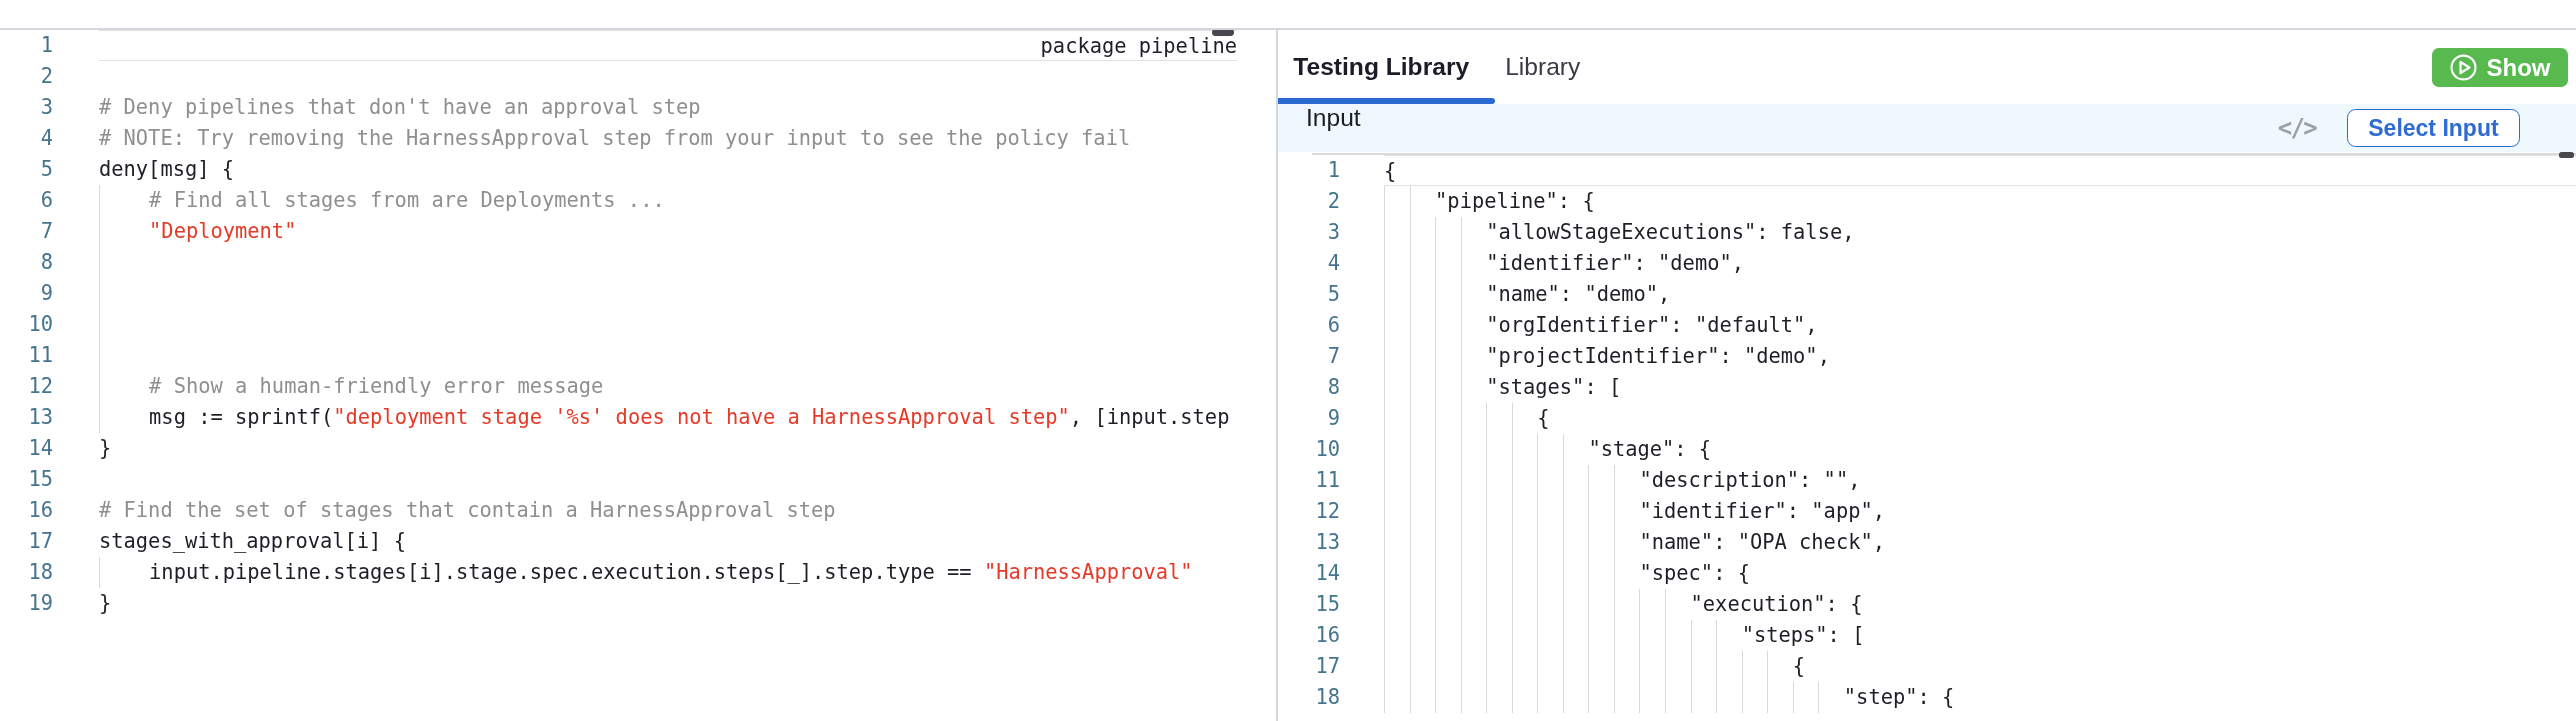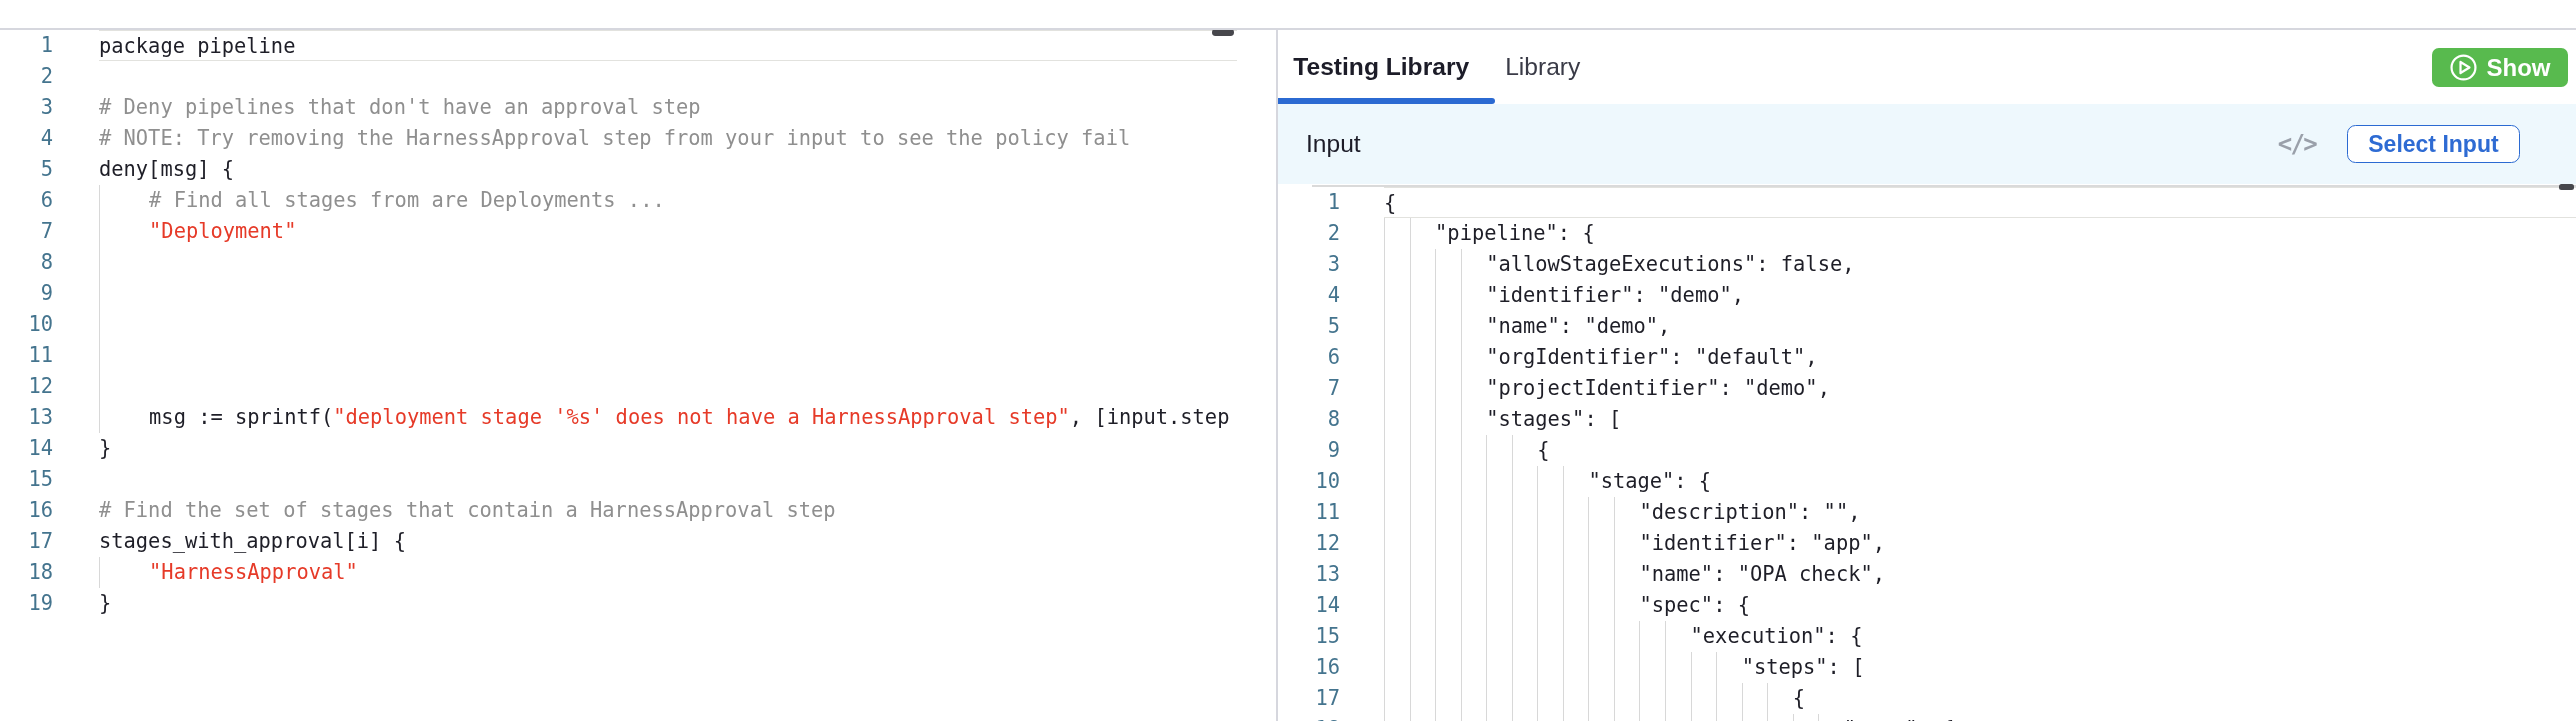--- a/index.html
+++ b/index.html
@@ -13,38 +13,38 @@
   .policy-editor{position:absolute;left:0;top:30px;width:1276px;height:692px;overflow:hidden;background:#fff;}
   .row{display:flex;height:31px;font-family:"DejaVu Sans Mono",monospace;font-size:20.4px;line-height:31px;}
   .gutter{flex:none;width:53px;text-align:right;color:#44748e;}
   .codeline{display:flex;flex:1 1 auto;min-width:0;margin-left:46px;overflow:hidden;box-sizing:border-box;}
   .tok{white-space:pre;flex:none;}
   .guide{flex:none;border-left:0.8px solid #d8d8d8;height:100%;}
   .c-code{color:#1e1e27;}
   .c-comment{color:#8f8f8f;}
   .c-string{color:#e63a28;}
   .row.active .codeline{border-top:0.8px solid #e2e2de;border-bottom:0.8px solid #e2e2de;}
-  .policy-editor .row.active .codeline{margin-right:39px;}
+  .policy-editor .row.active .codeline{margin-right:39px;justify-content:flex-end;}
   .h-thumb{position:absolute;left:1212px;top:-0.8px;width:22px;height:6.8px;background:#47474c;border-radius:3.4px;}
 
   
   .divider{position:absolute;left:1276px;top:28px;width:1.7px;height:694px;background:#d6d7de;}
 
   
   .right-panel{position:absolute;left:1278px;top:30px;right:0;bottom:0;display:flex;flex-direction:column;background:#fff;}
 
   .tabbar{position:relative;flex:none;height:74px;display:flex;align-items:center;padding-left:15.3px;gap:36px;background:#fff;}
   .tab{font-size:24.6px;color:#3a3b47;cursor:pointer;}
   .tab.active{font-weight:bold;color:#1c1c28;}
   .tab-underline{position:absolute;left:0;bottom:0;width:217px;height:6px;background:#2b6ad2;border-radius:0 3.4px 3.4px 0;}
   .test-btn{position:absolute;right:8.5px;top:18px;height:39px;display:flex;align-items:center;gap:8.5px;
             background:#58ba4e;color:#fff;border:none;border-radius:6.8px;padding:0 17px;
             font-family:"Liberation Sans",sans-serif;font-size:24px;font-weight:bold;cursor:pointer;}
 
-  .input-bar{position:relative;flex:none;height:80px;background:#eef8fd;display:flex;align-items:center;}
+  .input-bar{position:relative;flex:none;height:48px;background:#eef8fd;display:flex;align-items:flex-start;}
   .input-title{margin-left:28px;font-size:24.6px;color:#1c1c28;}
   .code-icon{position:absolute;right:260px;top:50%;transform:translateY(-50%);font-family:"DejaVu Sans Mono",monospace;
              font-size:24px;font-weight:bold;color:#9aa0aa;letter-spacing:-1.7px;cursor:pointer;}
   .select-input-btn{position:absolute;right:56px;top:50%;transform:translateY(-50%);height:38px;padding:0 20.4px;
             background:#ffffff;border:1.7px solid #2b6ad2;border-radius:8.5px;color:#2e6bd3;
             font-family:"Liberation Sans",sans-serif;font-size:23px;font-weight:bold;cursor:pointer;}
 
   .json-editor{position:relative;flex:1 1 auto;overflow:hidden;background:#fff;}
   .json-editor .h-track{position:absolute;top:0.8px;left:34px;right:0;height:2.5px;background:#dadada;}
   .json-editor .v-thumb{position:absolute;top:0;right:1.7px;width:15.3px;height:6px;background:#47474c;border-radius:2.5px;}
@@ -124,20 +124,21 @@
         <div class="row">
           <div class="gutter">11</div>
           <div class="codeline">
             <span class="guide" style="width: 4ch;"></span>
           </div>
         </div>
         <div class="row">
           <div class="gutter">12</div>
           <div class="codeline">
             <span class="guide" style="width: 4ch;"></span>
+            <span class="tok c-comment"># Show a human-friendly error message</span>
           </div>
         </div>
         <div class="row">
           <div class="gutter">13</div>
           <div class="codeline">
             <span class="guide" style="width: 4ch;"></span>
             <span class="tok c-code">msg := sprintf(</span>
             <span class="tok c-string">"deployment stage '%s' does not have a HarnessApproval step"</span>
             <span class="tok c-code">, [input.step</span>
           </div>
@@ -161,20 +162,21 @@
         <div class="row">
           <div class="gutter">17</div>
           <div class="codeline">
             <span class="tok c-code">stages_with_approval[i] {</span>
           </div>
         </div>
         <div class="row">
           <div class="gutter">18</div>
           <div class="codeline">
             <span class="guide" style="width: 4ch;"></span>
+            <span class="tok c-code">input.pipeline.stages[i].stage.spec.execution.steps[_].step.type == </span>
             <span class="tok c-string">"HarnessApproval"</span>
           </div>
         </div>
         <div class="row">
           <div class="gutter">19</div>
           <div class="codeline">
             <span class="tok c-code">}</span>
           </div>
         </div>
       </div>

